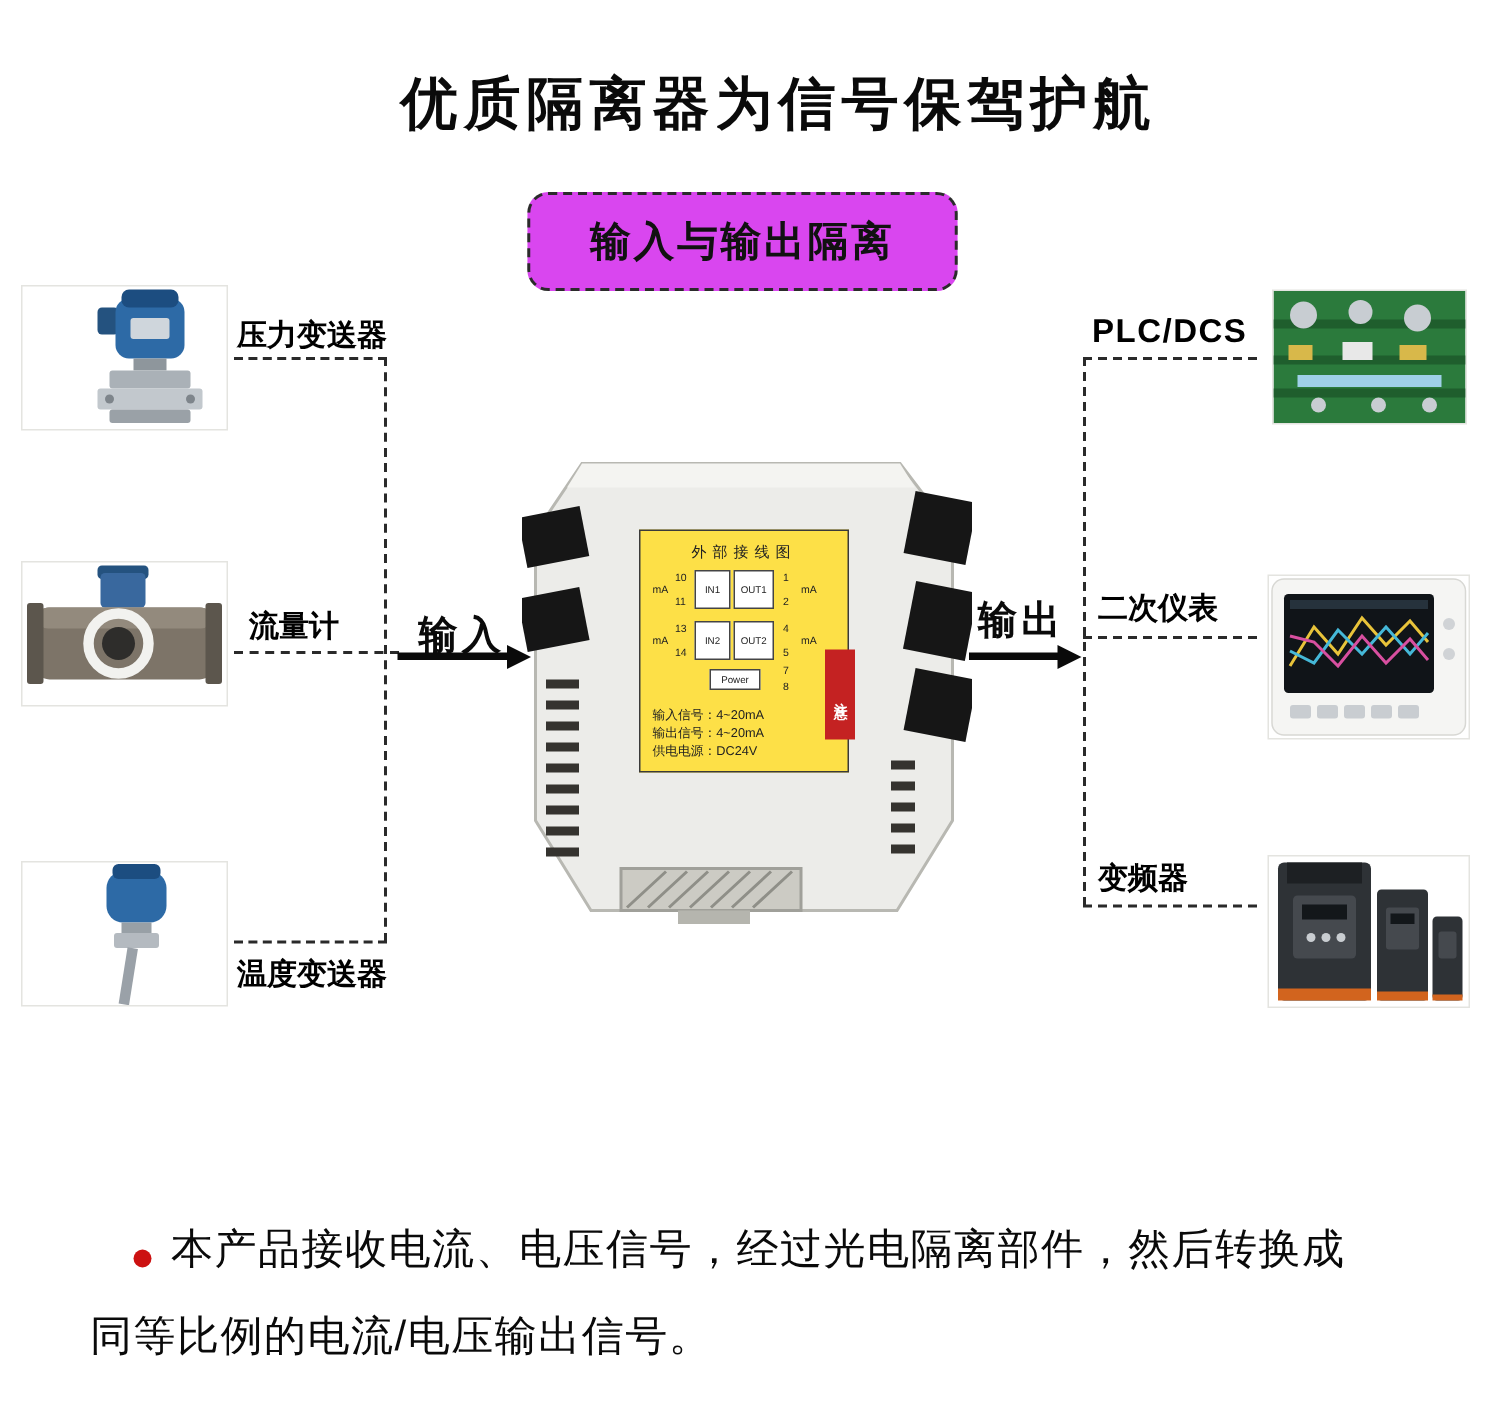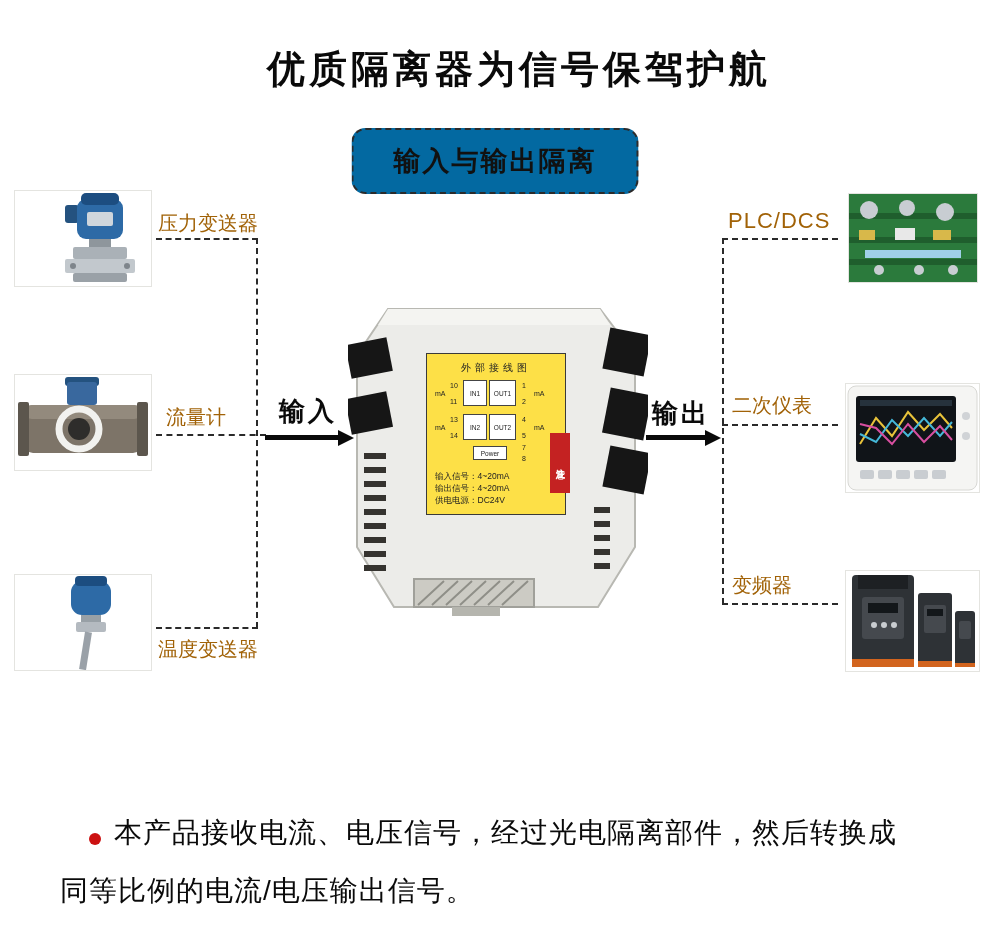--- a/index.html
+++ b/index.html
@@ -1,27 +1,27 @@
 <!DOCTYPE html>
 <html><head>
 <meta charset="utf-8">
 <style>
   html,body{margin:0;padding:0;background:#fff;}
   .stage{position:relative;width:990px;height:939px;background:#ffffff;overflow:hidden;
          font-family:"Liberation Sans","DejaVu Sans",sans-serif;color:#111;}
   .page-title{position:absolute;top:44px;left:0;right:0;text-align:center;
          font-size:38px;font-weight:bold;letter-spacing:4px;color:#0a0a0a;padding-left:48px;}
   .banner{position:absolute;left:50%;transform:translateX(-50%);
-         border:2px dashed #2b2b2b;border-radius:14px;background:#0369a1;
+         border:2px dashed #2b2b2b;border-radius:14px;background:#d946ef;
          font-size:27px;font-weight:bold;letter-spacing:2px;padding:13px 40px;white-space:nowrap;}
   .banner.top{top:128px;}
   .banner.bottom{top:700px;}
   .photo{position:absolute;border:1px solid #e4e4e0;background:#fff;box-sizing:border-box;}
   .photo svg{display:block;}
-  .plabel{position:absolute;font-weight:normal;font-size:20px;white-space:nowrap;color:#a16207;}
+  .plabel{position:absolute;font-weight:bold;font-size:20px;white-space:nowrap;color:#000000;}
   .plabel.latin{font-size:22px;letter-spacing:1px;}
   .dash-h{position:absolute;border-top:2px dashed #2a2a2a;height:0;}
   .dash-v{position:absolute;border-left:2px dashed #2a2a2a;width:0;}
   .arrow-label{position:absolute;font-size:26px;font-weight:bold;letter-spacing:3px;color:#0a0a0a;}
   .arrow{position:absolute;height:16px;}
   .arrow .bar{position:absolute;left:0;top:5px;height:5px;background:#0a0a0a;}
   .arrow .tip{position:absolute;top:0;width:0;height:0;border-top:8px solid transparent;
          border-bottom:8px solid transparent;border-left:16px solid #0a0a0a;}
   .module{position:absolute;left:348px;top:303px;width:300px;height:320px;}
   .mod-label{position:absolute;left:78px;top:50px;width:140px;height:162px;background:#fde047;
@@ -92,21 +92,21 @@
 
   <div class="plabel" style="left:158px;top:210px;">压力变送器</div>
   <div class="plabel" style="left:166px;top:404px;">流量计</div>
   <div class="plabel" style="left:158px;top:636px;">温度变送器</div>
 
   <div class="dash-h" style="left:156px;top:238px;width:102px;"></div>
   <div class="dash-h" style="left:156px;top:434px;width:110px;"></div>
   <div class="dash-h" style="left:156px;top:627px;width:102px;"></div>
   <div class="dash-v" style="left:256px;top:238px;height:390px;"></div>
 
-  <div class="arrow-label" style="left:279px;top:394px;">输入</div>
+  <div class="arrow-label" style="left:279px;top:406px;">输入</div>
   <div class="arrow" style="left:265px;top:430px;width:90px;">
     <div class="bar" style="width:74px;"></div>
     <div class="tip" style="left:73px;"></div>
   </div>
 
   <div class="module">
     <svg width="300" height="320" viewBox="0 0 300 320">
 
       <polygon points="40,6 252,6 287,52 287,244 250,304 46,304 9,244 9,52" fill="#ececE9" stroke="#b8b8b2" stroke-width="2"></polygon>
       <polygon points="40,6 252,6 262,22 30,22" fill="#f4f4f1"></polygon>

